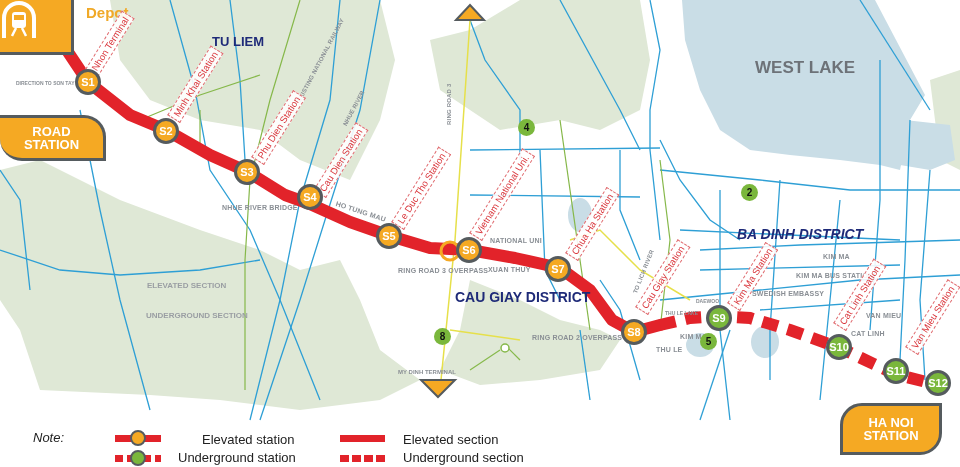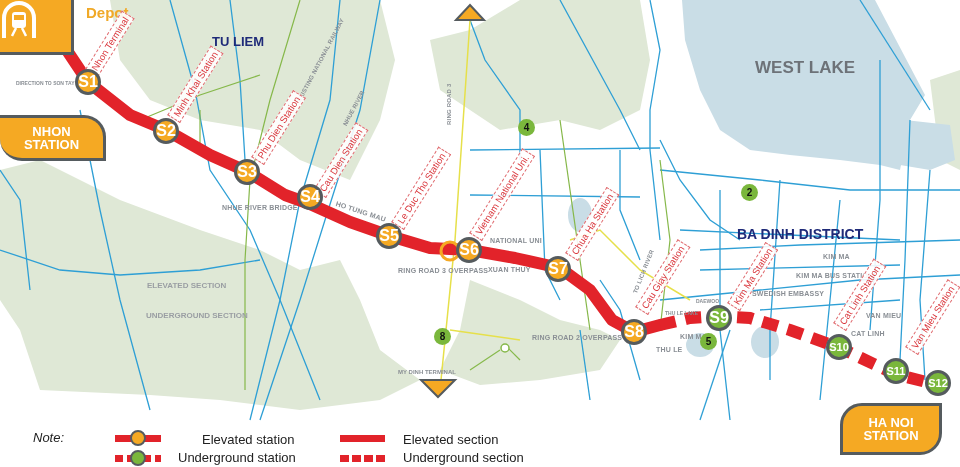--- a/index.html
+++ b/index.html
@@ -5,21 +5,21 @@
   html,body{margin:0;padding:0;background:#fff;}
   #map{position:relative;width:960px;height:467px;overflow:hidden;background:#fff;font-family:"Liberation Sans",sans-serif;}
   svg{position:absolute;left:0;top:0;}
   .lbl{position:absolute;white-space:nowrap;font-family:"Liberation Sans",sans-serif;}
   .district{color:#1e2a78;font-weight:bold;font-size:14px;}
   .small{color:#8a8f95;font-weight:bold;font-size:7px;letter-spacing:0.2px;}
   .tiny{color:#8a8f95;font-weight:bold;font-size:5px;}
   .section{color:#9a9ea3;font-weight:bold;font-size:9px;}
   .lake{color:#6d7278;font-weight:bold;font-size:17px;}
   .stn-tag{position:absolute;white-space:nowrap;font-size:9.5px;color:#d9343a;border:1px dashed #e06b6f;background:rgba(255,255,255,0.9);padding:1px 3px;transform-origin:left bottom;font-family:"Liberation Sans",sans-serif;}
-  .stop{position:absolute;width:26px;height:26px;border-radius:50%;border:3px solid #555b5e;box-sizing:border-box;display:flex;align-items:center;justify-content:center;color:#fff;font-weight:bold;font-size:16px;font-family:"Liberation Sans",sans-serif;}
+  .stop{position:absolute;width:26px;height:26px;border-radius:50%;border:3px solid #555b5e;box-sizing:border-box;display:flex;align-items:center;justify-content:center;color:#fff;font-weight:bold;font-size:11px;font-family:"Liberation Sans",sans-serif;}
   .stop.el{background:#f5a923;}
   .stop.ug{background:#7ab73c;}
   .num{position:absolute;width:17px;height:17px;border-radius:50%;background:#7ab73c;color:#111;font-weight:bold;font-size:10px;display:flex;align-items:center;justify-content:center;}
   .terminal{position:absolute;background:#f5a923;border:3px solid #555b5e;color:#fff;font-weight:bold;text-align:center;line-height:1.0;display:flex;align-items:center;justify-content:center;flex-direction:column;box-sizing:border-box;}
   .legend-text{position:absolute;font-size:13px;color:#222;font-family:"Liberation Sans",sans-serif;}
 </style>
 </head>
 <body>
 
 <div id="map">
@@ -125,31 +125,32 @@
       <rect x="12" y="12" width="14" height="16" rx="3" fill="#fff"></rect>
       <rect x="14" y="15" width="10" height="5" fill="#f5a923"></rect>
       <path d="M12,36 L16,28 M26,36 L22,28" stroke="#fff" stroke-width="2.5"></path>
     </svg>
   </div>
   <div class="lbl" style="left:86px;top:4px;color:#f0a928;font-weight:bold;font-size:15px;">Depot</div>
 
   <div class="lbl tiny" style="left:16px;top:80px;">DIRECTION TO SON TAY</div>
 
   <div class="terminal" style="left:0;top:115px;width:106px;height:46px;border-radius:0 22px 0 22px;border-left:none;font-size:13px;">
-    <span>NHON</span>
+    <span>ROAD</span>
     <span>STATION</span>
   </div>
   <div class="terminal" style="left:840px;top:403px;width:102px;height:52px;border-radius:22px 0 22px 0;font-size:13px;">
     <span>HA NOI</span>
     <span>STATION</span>
   </div>
   <div class="lbl tiny" style="left:398px;top:369px;font-size:6px;">MY DINH TERMINAL</div>
 
   <div class="lbl district" style="left:212px;top:34px;font-size:13px;">TU LIEM</div>
-  <div class="lbl district" style="left:737px;top:226px;">BA DINH DISTRICT</div>
+  <div class="lbl district" style="left:455px;top:289px;">CAU GIAY DISTRICT</div>
+  <div class="lbl district" style="left:737px;top:226px;font-style:italic;">BA DINH DISTRICT</div>
   <div class="lbl lake" style="left:755px;top:58px;">WEST LAKE</div>
 
   <div class="lbl small" style="left:296px;top:100px;transform:rotate(-62deg);transform-origin:left top;font-size:6px;">EXISTING NATIONAL RAILWAY</div>
   <div class="lbl small" style="left:342px;top:124px;transform:rotate(-62deg);transform-origin:left top;font-size:6px;">NHUE RIVER</div>
   <div class="lbl small" style="left:222px;top:204px;">NHUE RIVER BRIDGE</div>
   <div class="lbl small" style="left:337px;top:200px;transform:rotate(18deg);transform-origin:left top;">HO TUNG MAU</div>
   <div class="lbl small" style="left:446px;top:125px;transform:rotate(-90deg);transform-origin:left top;font-size:6px;">RING ROAD 3</div>
   <div class="lbl small" style="left:398px;top:267px;">RING ROAD 3 OVERPASS</div>
   <div class="lbl small" style="left:490px;top:237px;">NATIONAL UNI</div>
   <div class="lbl small" style="left:488px;top:266px;">XUAN THUY</div>

